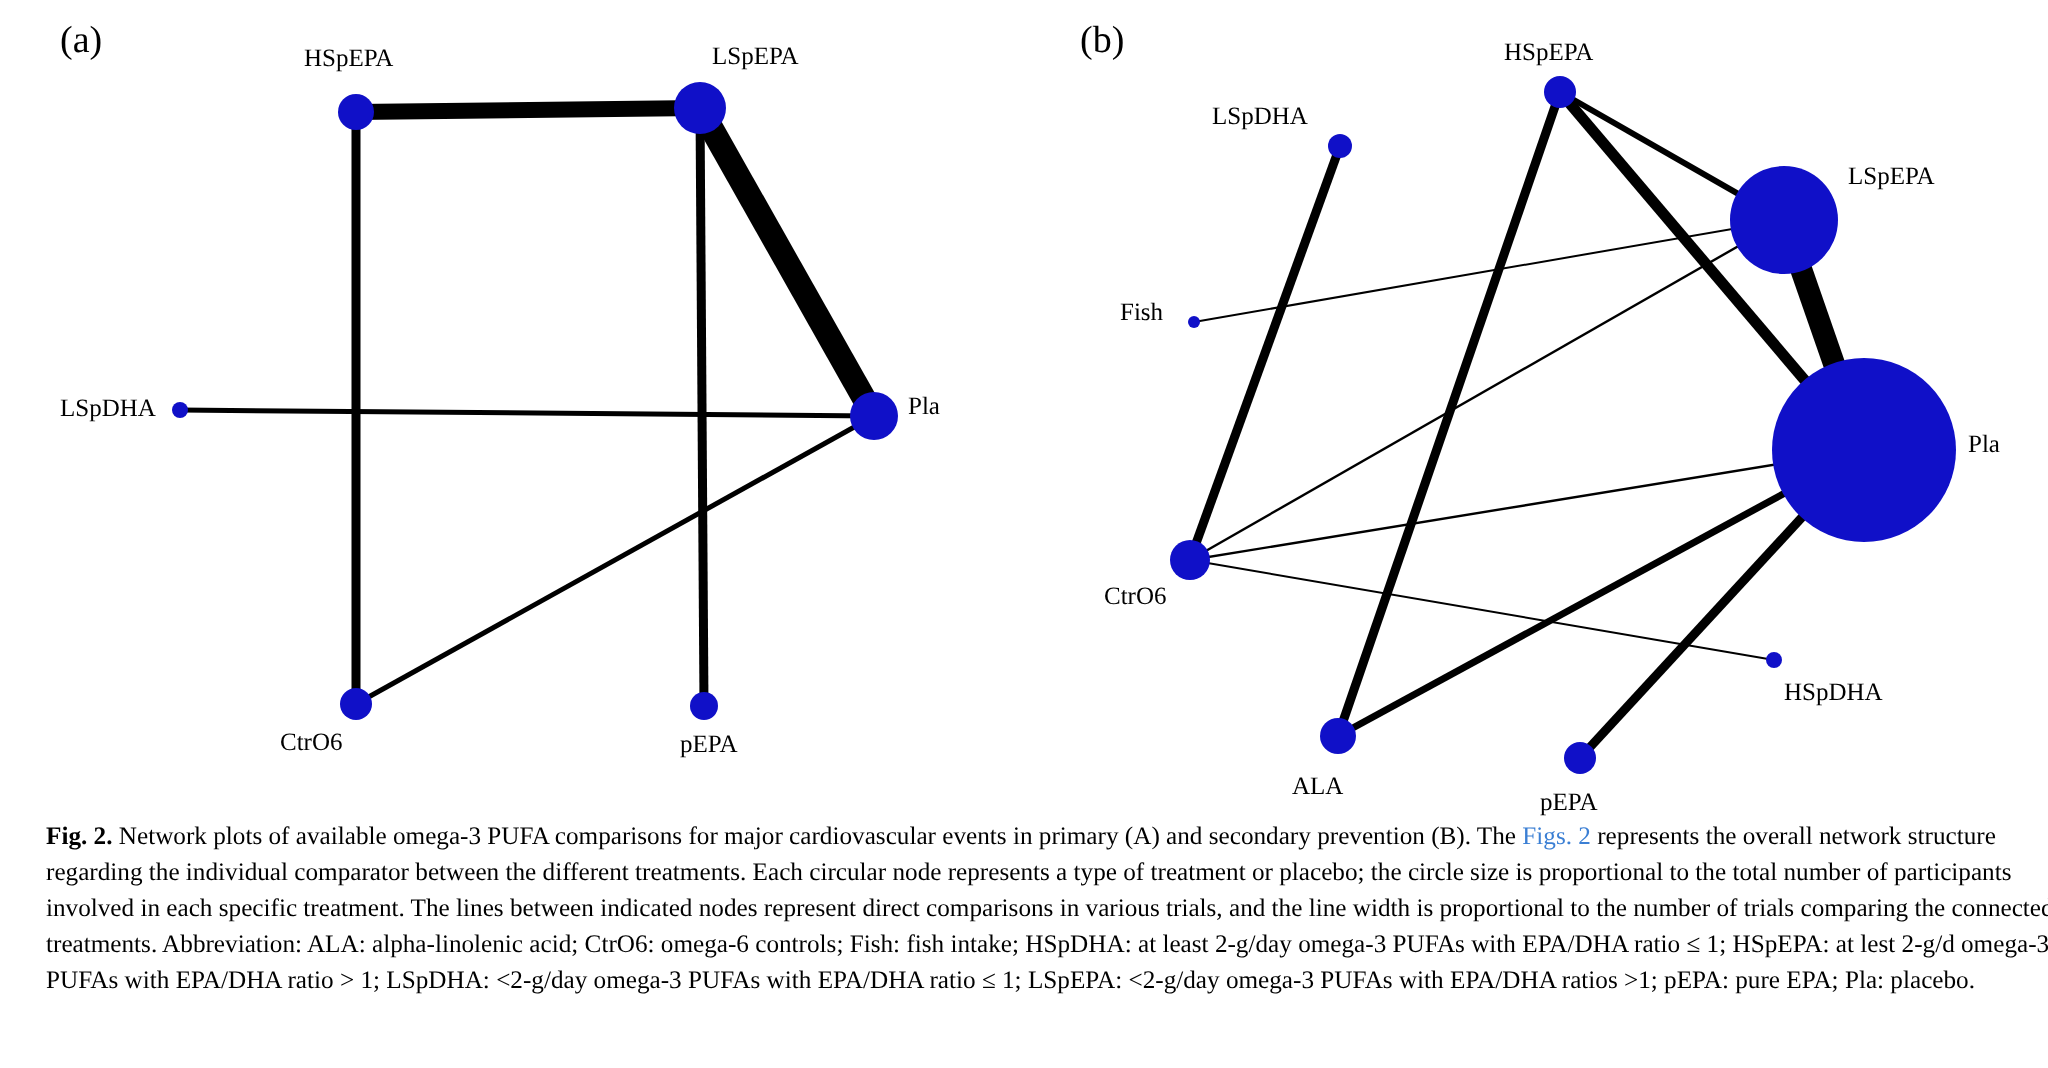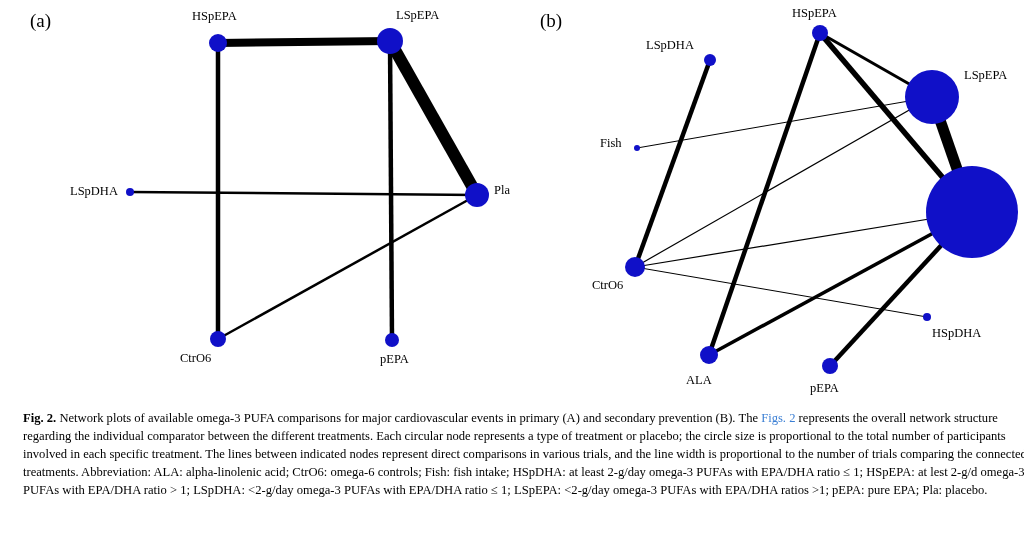--- a/index.html
+++ b/index.html
@@ -16,24 +16,23 @@
     overflow: hidden;
   }
   #figure-wrap {
     position: absolute;
     left: 0; top: 0;
     width: 1024px;
     height: 534px;
   }
   .panel {
     position: absolute;
-    top: 3px;
+    top: 16px;
     width: 512px;
     height: 404px;
-    margin-left: 40px;
   }
   #panel-a { left: 0; }
   #panel-b { left: 512px; }
   .panel-label {
     position: absolute;
     font-family: "Liberation Serif", serif;
     font-size: 19px;
     color: #000;
   }
   #label-a { left: 30px; top: 10px; }

